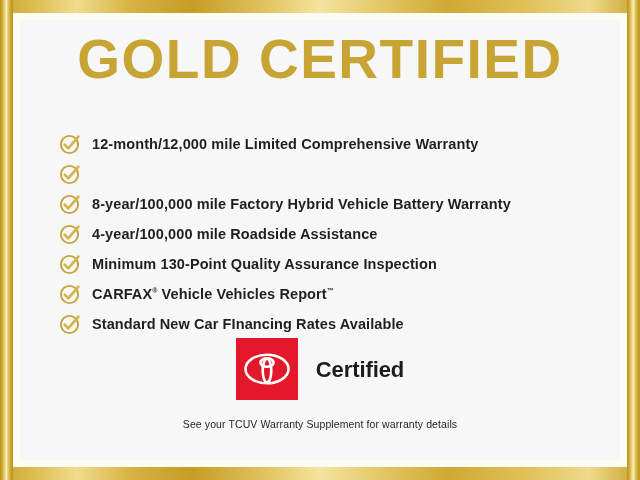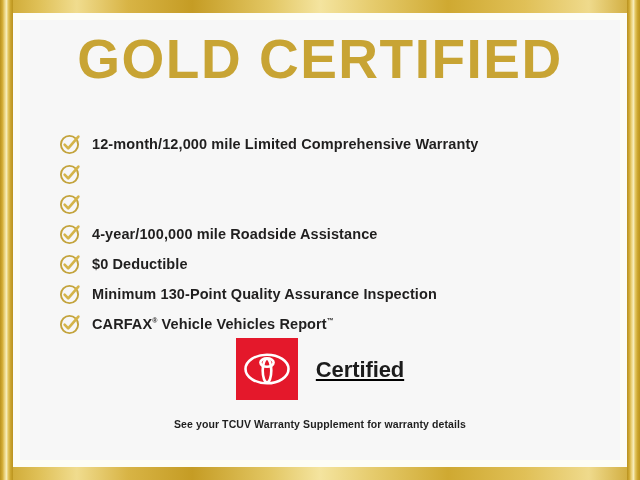--- a/index.html
+++ b/index.html
@@ -127,21 +127,20 @@
 
   
   .lockup {
     position: absolute;
     left: 0;
     right: 0;
     top: 318px;
     display: flex;
     justify-content: center;
     align-items: center;
-    text-decoration: underline;
   }
   .toyota-mark {
     width: 62px;
     height: 62px;
     background: #e4182b;
     display: flex;
     align-items: center;
     justify-content: center;
     flex: 0 0 auto;
   }
@@ -155,21 +154,21 @@
   }
 
   
   .footer {
     position: absolute;
     left: 0;
     right: 0;
     top: 398px;
     text-align: center;
     font-size: 10.5px;
-    font-weight: bold;
+    font-weight: normal;
     color: #1f1f1f;
     letter-spacing: 0.1px;
   }
 </style>
 </head>
 <body>
 
 <div class="certificate">
 
   <div class="inner-ring"></div>
@@ -204,41 +203,33 @@
         </span>
       </div>
 
       <div class="benefit-row">
         <span class="check-icon">
           <svg width="24" height="24" viewBox="0 0 24 24">
             <circle cx="11.5" cy="12.5" r="8.6" fill="none" stroke="#c3a33c" stroke-width="1.9"></circle>
             <path d="M6.6 12.6 L10.2 16.4 L20.4 4.6" fill="none" stroke="#d4b44a" stroke-width="2.6" stroke-linecap="round" stroke-linejoin="round"></path>
           </svg>
         </span>
+        <span class="benefit-text">8-year/100,000 mile Factory Hybrid Vehicle Battery Warranty</span>
       </div>
 
       <div class="benefit-row">
         <span class="check-icon">
           <svg width="24" height="24" viewBox="0 0 24 24">
             <circle cx="11.5" cy="12.5" r="8.6" fill="none" stroke="#c3a33c" stroke-width="1.9"></circle>
             <path d="M6.6 12.6 L10.2 16.4 L20.4 4.6" fill="none" stroke="#d4b44a" stroke-width="2.6" stroke-linecap="round" stroke-linejoin="round"></path>
           </svg>
         </span>
         <span class="benefit-text">4-year/100,000 mile Roadside Assistance</span>
       </div>
 
-      <div class="benefit-row">
-        <span class="check-icon">
-          <svg width="24" height="24" viewBox="0 0 24 24">
-            <circle cx="11.5" cy="12.5" r="8.6" fill="none" stroke="#c3a33c" stroke-width="1.9"></circle>
-            <path d="M6.6 12.6 L10.2 16.4 L20.4 4.6" fill="none" stroke="#d4b44a" stroke-width="2.6" stroke-linecap="round" stroke-linejoin="round"></path>
-          </svg>
-        </span>
-        <span class="benefit-text">$0 Deductible</span>
-      </div>
 
       <div class="benefit-row">
         <span class="check-icon">
           <svg width="24" height="24" viewBox="0 0 24 24">
             <circle cx="11.5" cy="12.5" r="8.6" fill="none" stroke="#c3a33c" stroke-width="1.9"></circle>
             <path d="M6.6 12.6 L10.2 16.4 L20.4 4.6" fill="none" stroke="#d4b44a" stroke-width="2.6" stroke-linecap="round" stroke-linejoin="round"></path>
           </svg>
         </span>
         <span class="benefit-text">Minimum 130-Point Quality Assurance Inspection</span>
       </div>
@@ -246,20 +237,29 @@
       <div class="benefit-row">
         <span class="check-icon">
           <svg width="24" height="24" viewBox="0 0 24 24">
             <circle cx="11.5" cy="12.5" r="8.6" fill="none" stroke="#c3a33c" stroke-width="1.9"></circle>
             <path d="M6.6 12.6 L10.2 16.4 L20.4 4.6" fill="none" stroke="#d4b44a" stroke-width="2.6" stroke-linecap="round" stroke-linejoin="round"></path>
           </svg>
         </span>
         <span class="benefit-text"><span>CARFAX</span><sup>®</sup><span> Vehicle Vehicles Report</span><sup>™</sup></span>
       </div>
 
+      <div class="benefit-row">
+        <span class="check-icon">
+          <svg width="24" height="24" viewBox="0 0 24 24">
+            <circle cx="11.5" cy="12.5" r="8.6" fill="none" stroke="#c3a33c" stroke-width="1.9"></circle>
+            <path d="M6.6 12.6 L10.2 16.4 L20.4 4.6" fill="none" stroke="#d4b44a" stroke-width="2.6" stroke-linecap="round" stroke-linejoin="round"></path>
+          </svg>
+        </span>
+        <span class="benefit-text">Standard New Car FInancing Rates Available</span>
+      </div>
 
     </div>
 
     <div class="lockup">
       <div class="toyota-mark">
         <svg width="48" height="34" viewBox="0 0 48 34">
           <g fill="none" stroke="#ffffff" stroke-width="2.6">
             <ellipse cx="24" cy="17" rx="21.5" ry="14.3"></ellipse>
             <ellipse cx="24" cy="10.6" rx="6.6" ry="4.2"></ellipse>
             <ellipse cx="24" cy="18.6" rx="4.3" ry="11.8"></ellipse>

